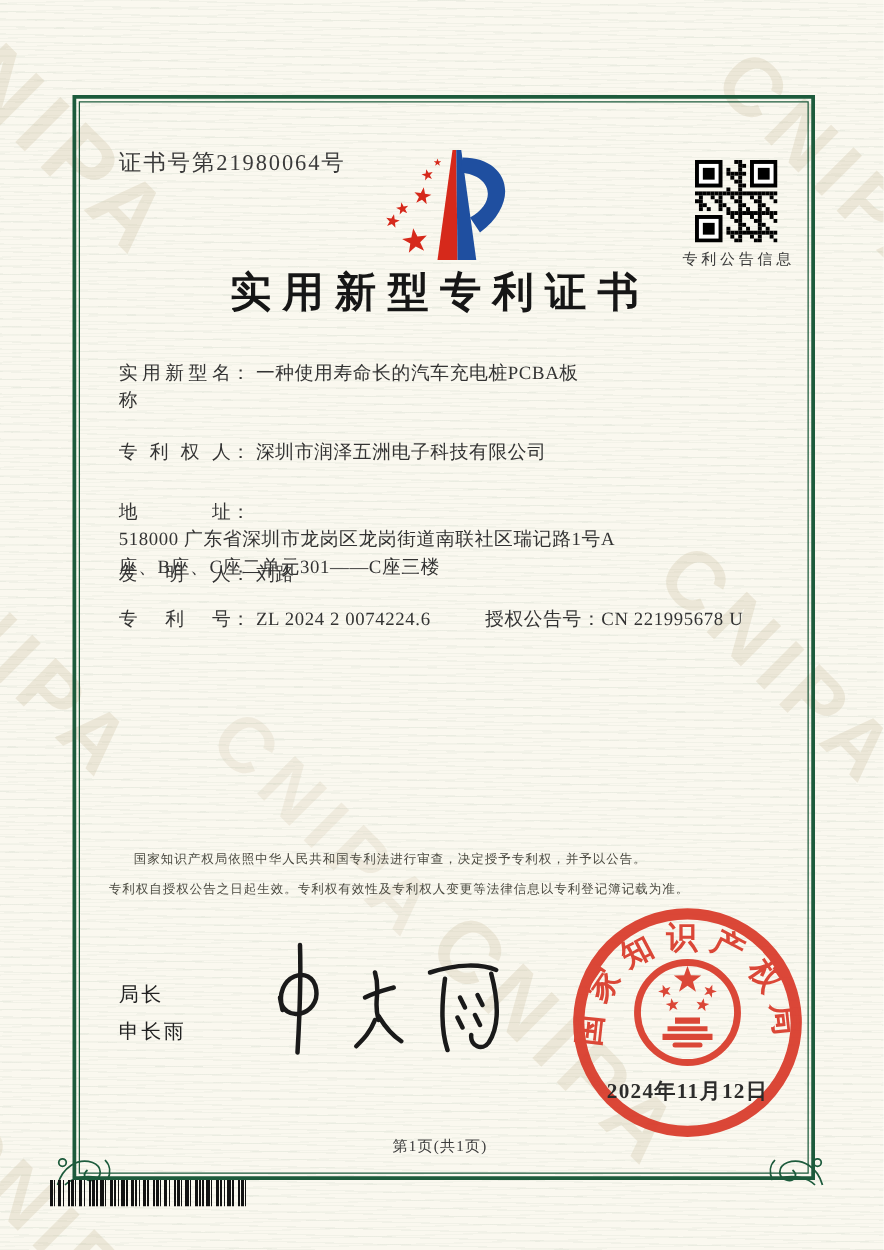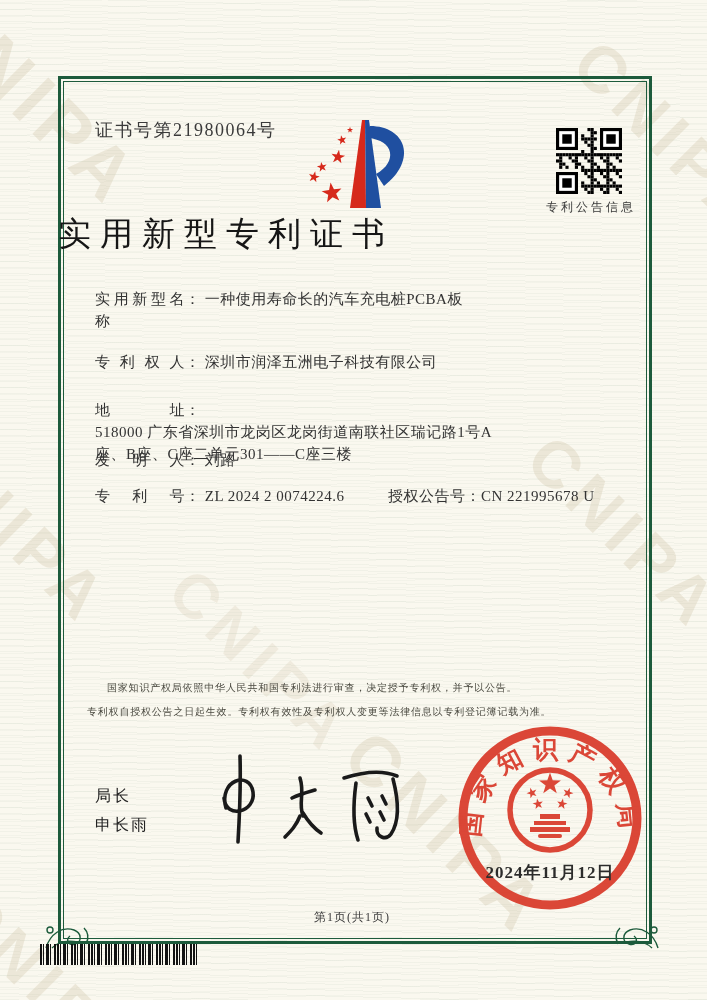--- a/index.html
+++ b/index.html
@@ -39,21 +39,21 @@
     z-index:1;
   }
   .frame::before{
     content:"";position:absolute;inset:2px;border:1px solid #1d5b3c;pointer-events:none;
   }
   .abs{position:absolute;z-index:2;}
   .cert-no{left:95px;top:118px;font-size:18px;letter-spacing:1.5px;color:#3a3a3a;}
   .logo{left:284px;top:110px;}
   .qr{left:556px;top:128px;}
   .qr-caption{left:536px;top:199px;width:110px;text-align:center;font-size:12px;letter-spacing:3px;color:#3a3a3a;font-family:Liberation Serif, serif;}
-  .title{left:58px;top:212px;width:588px;font-size:33px;font-weight:normal;letter-spacing:9px;color:#161616;}
+  .title{left:58px;top:212px;width:588px;text-align:center;font-size:33px;font-weight:bold;letter-spacing:9px;color:#161616;}
   .row{left:95px;width:522px;font-size:15px;color:#333;letter-spacing:0.5px;line-height:22px;}
   .r1{top:288px;} .r2{top:351px;} .r3{top:399px;} .r4{top:449px;}
   .r5{top:485px;} .r6{top:521px;} .r7{top:567px;} .r8{top:613px;}
   .flabel{display:inline-block;width:90px;text-align:justify;text-align-last:justify;vertical-align:top;}
   .colon{vertical-align:top;}
   .fvalue{display:inline-block;vertical-align:top;max-width:415px;}
   .rcol{position:absolute;left:293px;top:0;white-space:nowrap;}
   .statement{left:87px;top:676px;width:538px;font-size:10px;line-height:24px;color:#4b4a41;letter-spacing:0.8px;text-align:justify;}
   .statement .ln1{text-indent:2em;}
   .signer-title{left:95px;top:786px;font-size:16px;letter-spacing:2px;color:#222;text-align:right;}

